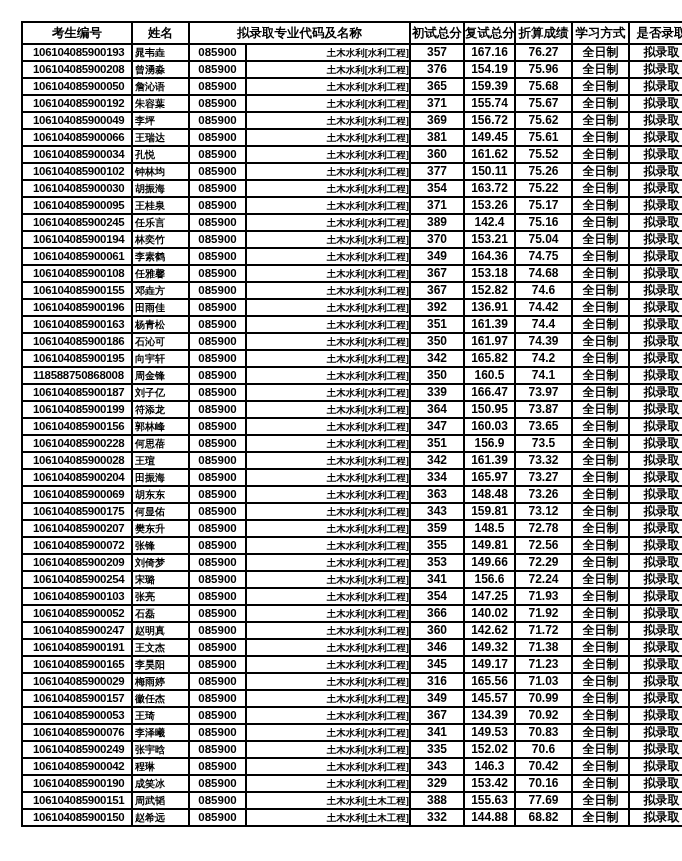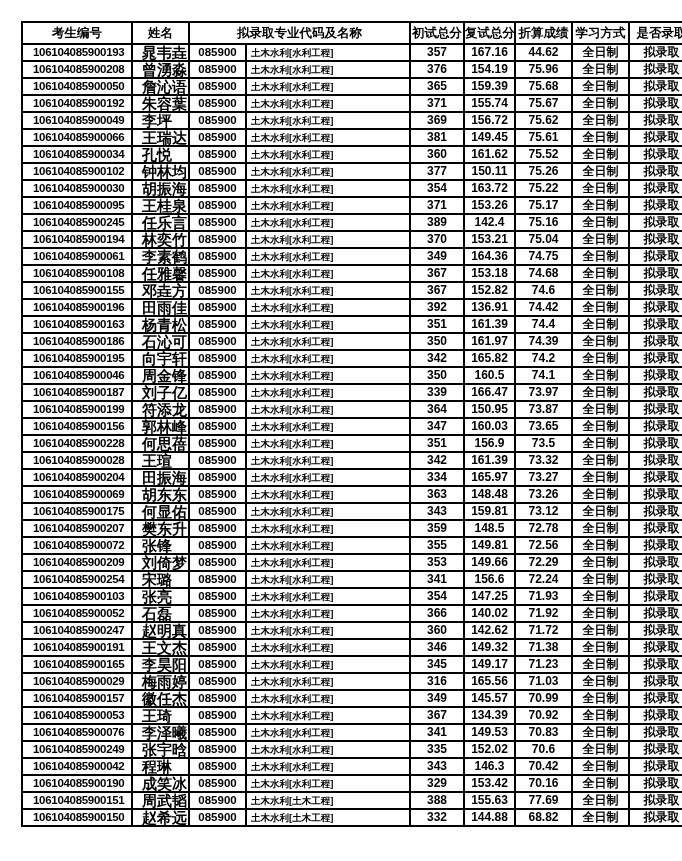--- a/index.html
+++ b/index.html
@@ -4,23 +4,23 @@
 <style>
   html,body{margin:0;padding:0;background:#fff;}
   body{width:682px;height:861px;overflow:hidden;
        font-family:"Liberation Sans","DejaVu Sans",sans-serif;color:#000;}
   table{border-collapse:collapse;table-layout:fixed;width:672px;margin:21px;}
   th,td{border:2px solid #000;padding:0;overflow:hidden;white-space:nowrap;
         font-weight:bold;box-sizing:border-box;}
   th{height:22px;font-size:12.5px;text-align:center;}
   td{height:15.2px;font-size:12px;line-height:15px;text-align:center;}
   td.c0{text-align:left;padding-left:10px;font-size:11.5px;letter-spacing:-0.3px;}
-  td.c1{text-align:left;padding-left:9px;font-size:15px;}
+  td.c1{text-align:left;padding-left:2px;font-size:10px;}
   td.c2{font-size:11.5px;}
-  td.c3{text-align:left;padding-left:4px;font-size:9.5px;}
+  td.c3{text-align:right;padding-left:4px;font-size:9.5px;}
   td.c7,td.c8{font-size:12px;}
 </style>
 </head>
 <body>
 
 <table>
   <colgroup>
     <col style="width:110px">
       <col style="width:57px">
       <col style="width:57px">
@@ -44,21 +44,21 @@
     </tr>
   </thead>
   <tbody>
       <tr>
         <td class="c0">106104085900193</td>
         <td class="c1">晁韦垚</td>
         <td class="c2">085900</td>
         <td class="c3">土木水利[水利工程]</td>
         <td class="c4">357</td>
         <td class="c5">167.16</td>
-        <td class="c6">44.62</td>
+        <td class="c6">76.27</td>
         <td class="c7">全日制</td>
         <td class="c8">拟录取</td>
       </tr>
       <tr>
         <td class="c0">106104085900208</td>
         <td class="c1">曾湧淼</td>
         <td class="c2">085900</td>
         <td class="c3">土木水利[水利工程]</td>
         <td class="c4">376</td>
         <td class="c5">154.19</td>
@@ -247,21 +247,21 @@
         <td class="c1">向宇轩</td>
         <td class="c2">085900</td>
         <td class="c3">土木水利[水利工程]</td>
         <td class="c4">342</td>
         <td class="c5">165.82</td>
         <td class="c6">74.2</td>
         <td class="c7">全日制</td>
         <td class="c8">拟录取</td>
       </tr>
       <tr>
-        <td class="c0">106104085900046</td>
+        <td class="c0">118588750868008</td>
         <td class="c1">周金锋</td>
         <td class="c2">085900</td>
         <td class="c3">土木水利[水利工程]</td>
         <td class="c4">350</td>
         <td class="c5">160.5</td>
         <td class="c6">74.1</td>
         <td class="c7">全日制</td>
         <td class="c8">拟录取</td>
       </tr>
       <tr>

